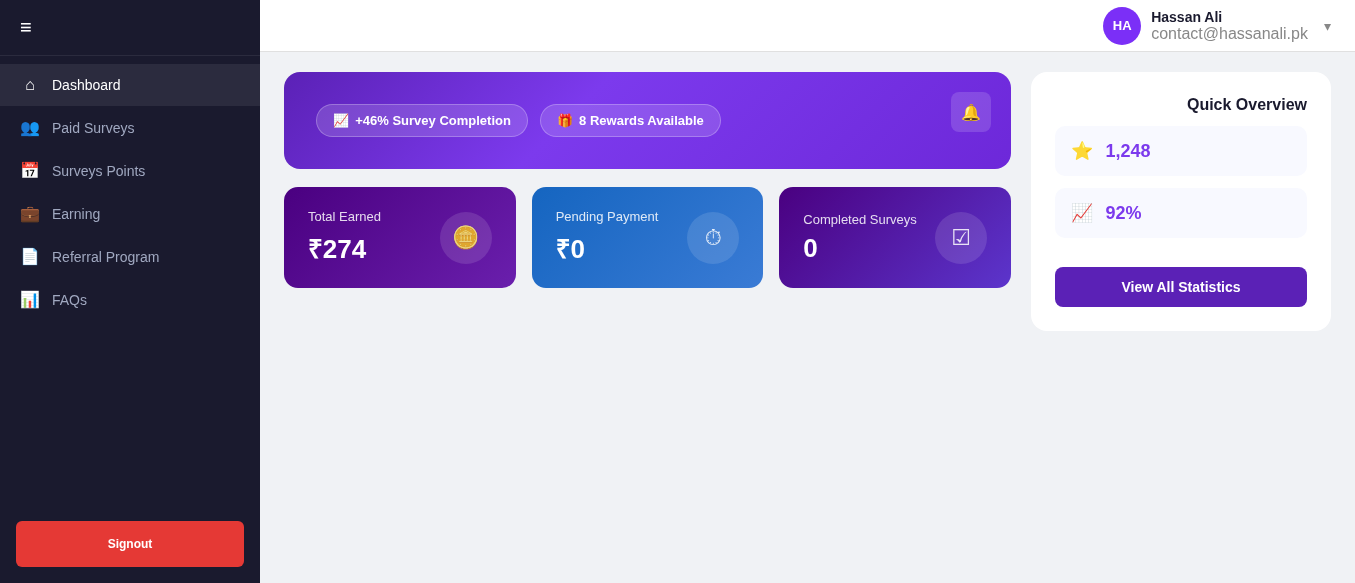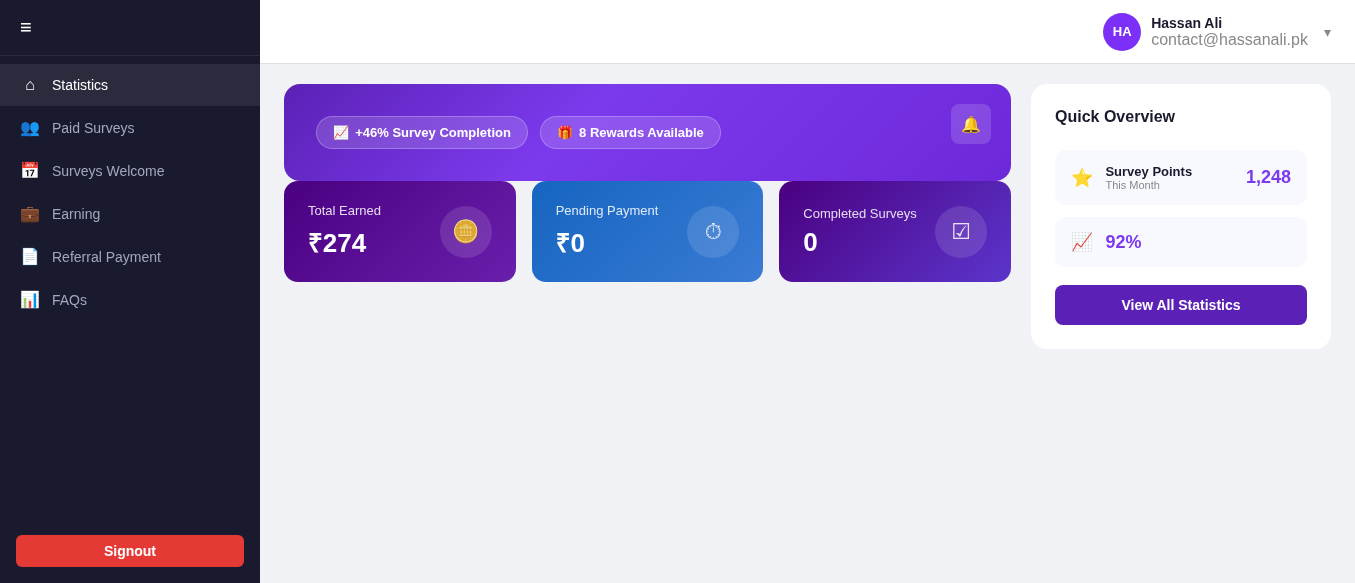--- a/index.html
+++ b/index.html
@@ -28,26 +28,26 @@
       color: #a0a8c0;
       cursor: pointer;
       font-size: 14px;
       font-weight: 500;
       transition: background 0.2s;
     }
     .nav-item.active { background: rgba(255,255,255,0.08); color: #fff; }
     .nav-icon { font-size: 16px; width: 20px; text-align: center; }
     .signout-btn {
       margin: 16px;
-      padding: 8px;
+      padding: 16px;
       background: #e53935;
       color: #fff;
       border: none;
       border-radius: 6px;
-      font-size: 14px;
+      font-size: 12px;
       font-weight: 600;
       cursor: pointer;
       width: calc(100% - 32px);
     }
 
     
     .main-content {
       flex: 1;
       display: flex;
       flex-direction: column;
@@ -55,21 +55,21 @@
     }
 
     
     .topbar {
       background: #fff;
       padding: 12px 24px;
       display: flex;
       align-items: center;
       justify-content: flex-end;
       border-bottom: 1px solid #e0e0e0;
-      height: 64px;
+      height: 52px;
     }
     .user-info { display: flex; align-items: center; gap: 10px; cursor: pointer; }
     .avatar {
       width: 38px; height: 38px;
       background: #7b2ff7;
       border-radius: 50%;
       display: flex; align-items: center; justify-content: center;
       color: #fff; font-weight: 700; font-size: 13px;
     }
     .user-details { display: flex; flex-direction: column; }
@@ -131,21 +131,21 @@
 
     
     .quick-overview {
       background: #fff;
       border-radius: 16px;
       padding: 24px;
       display: flex;
       flex-direction: column;
       gap: 12px;
     }
-    .overview-title { font-size: 16px; font-weight: 700; color: #1a1a2e; margin-bottom: 12px; }
+    .overview-title { font-size: 16px; font-weight: 700; color: #1a1a2e; margin-bottom: 0; text-align: right; }
     .stat-card {
       background: #f8f9ff;
       border-radius: 10px;
       padding: 14px 16px;
       display: flex;
       align-items: center;
       gap: 12px;
     }
     .stat-icon { font-size: 18px; color: #7c3aed; }
     .stat-details { flex: 1; }
@@ -155,21 +155,21 @@
     .view-stats-btn {
       background: #5b21b6;
       color: #fff;
       border: none;
       border-radius: 8px;
       padding: 12px;
       font-size: 14px;
       font-weight: 600;
       cursor: pointer;
       width: 100%;
-      margin-top: 6px;
+      margin-top: 17px;
     }
     .metric-card {
       border-radius: 14px;
       padding: 22px 24px;
       display: flex;
       align-items: center;
       justify-content: space-between;
       color: #fff;
     }
     .metric-card.total { background: linear-gradient(135deg, #4a0080, #6a1fad); }
@@ -201,37 +201,37 @@
 </head>
 <body>
 
 <nav class="sidebar">
   <div class="sidebar-header">
     <span class="hamburger-icon">≡</span>
   </div>
   <ul class="nav-list">
     <li class="nav-item active">
       <span class="nav-icon">⌂</span>
-      <span>Statistics</span>
+      <span>Dashboard</span>
     </li>
     <li class="nav-item">
       <span class="nav-icon">👥</span>
       <span>Paid Surveys</span>
     </li>
     <li class="nav-item">
       <span class="nav-icon">📅</span>
-      <span>Surveys Welcome</span>
+      <span>Surveys Points</span>
     </li>
     <li class="nav-item">
       <span class="nav-icon">💼</span>
       <span>Earning</span>
     </li>
     <li class="nav-item">
       <span class="nav-icon">📄</span>
-      <span>Referral Payment</span>
+      <span>Referral Program</span>
     </li>
     <li class="nav-item">
       <span class="nav-icon">📊</span>
       <span>FAQs</span>
     </li>
   </ul>
   <button class="signout-btn">Signout</button>
 </nav>
 
 <div class="main-content">
@@ -259,21 +259,21 @@
               <span>📈</span>
               <span>+46% Survey Completion</span>
             </span>
             <span class="badge">
               <span>🎁</span>
               <span>8 Rewards Available</span>
             </span>
           </div>
         </div>
 
-        <div class="bottom-row" style="border-radius:14px;">
+        <div class="bottom-row" style="margin-top:18px;border-radius:14px;">
           <div class="metric-card total">
             <div>
               <div class="metric-text-label">Total Earned</div>
               <div class="metric-value">₹274</div>
             </div>
             <div class="metric-icon-circle">🪙</div>
           </div>
           <div class="metric-card pending">
             <div>
               <div class="metric-text-label">Pending Payment</div>
@@ -289,24 +289,20 @@
             <div class="metric-icon-circle">☑</div>
           </div>
         </div>
       </div>
 
       <div class="quick-overview">
         <div class="overview-title">Quick Overview</div>
 
         <div class="stat-card">
           <span class="stat-icon">⭐</span>
-          <div class="stat-details">
-            <div class="stat-label">Survey Points</div>
-            <div class="stat-sublabel">This Month</div>
-          </div>
           <span class="stat-value">1,248</span>
         </div>
 
         <div class="stat-card">
           <span class="stat-icon">📈</span>
           <span class="stat-value">92%</span>
         </div>
 
         <button class="view-stats-btn">View All Statistics</button>
       </div>

